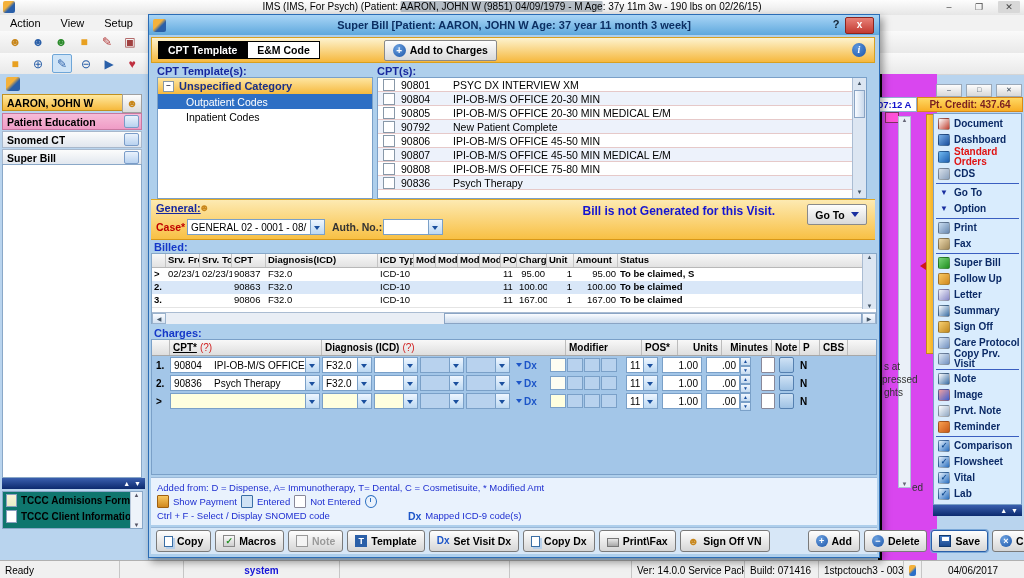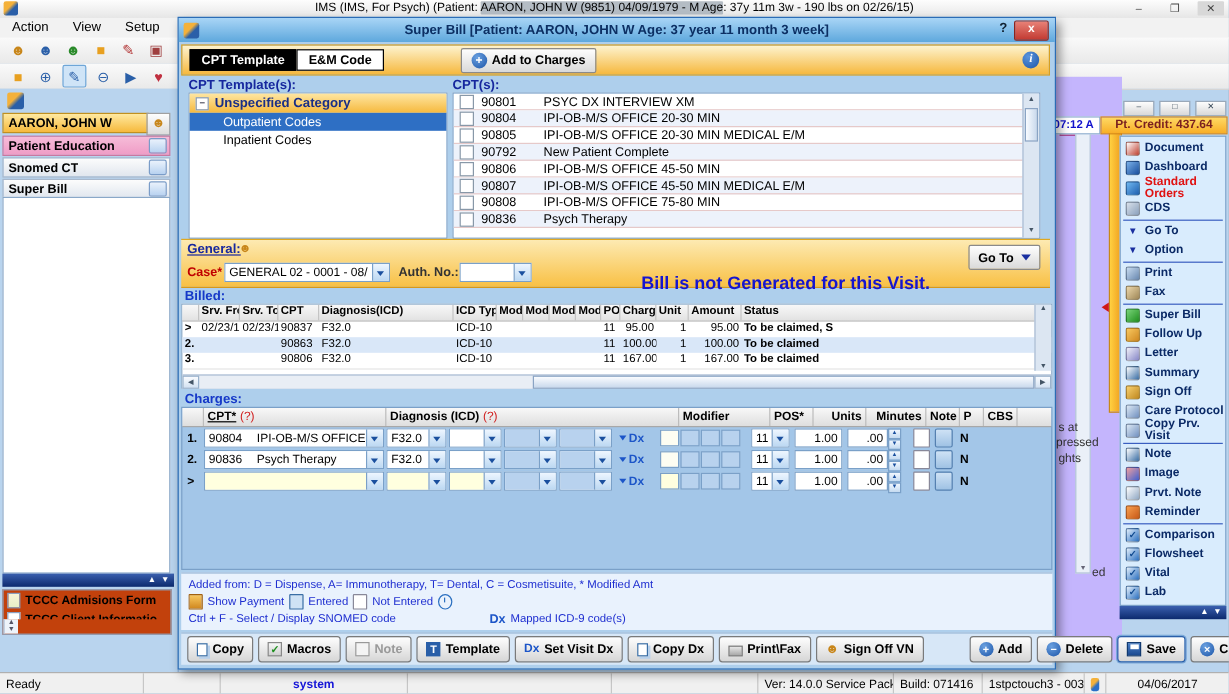--- a/index.html
+++ b/index.html
@@ -27,29 +27,29 @@
   .lpanel{left:0;top:74px;width:148px;height:486px;background:#b9d4ee;border-right:1px solid #8fb0d4;}
   .imslogo{position:absolute;left:6px;top:3px;width:14px;height:14px;border-radius:2px;background:linear-gradient(135deg,#f4b13a 40%,#2a5fa8 60%);}
   .pname{position:absolute;left:2px;top:20px;width:116px;height:15px;background:linear-gradient(#ffe9a0,#f6b93c);border:1px solid #c09020;font-weight:bold;font-size:10.5px;display:flex;align-items:center;padding-left:4px;white-space:nowrap;overflow:hidden;}
   .picon{position:absolute;left:122px;top:20px;width:18px;height:17px;background:linear-gradient(#fdfdfd,#dcdcdc);border:1px solid #a0a0a0;text-align:center;font-size:11px;color:#c8861a;line-height:16px;}
   .lnavbox{position:absolute;left:2px;top:39px;width:140px;}
   .lnav{height:15px;display:flex;align-items:center;padding-left:4px;font-weight:bold;font-size:10.5px;background:linear-gradient(#fcfcfc,#e0e6ee);border:1px solid #a8b8cc;margin-bottom:1px;}
   .lnav.pink{background:linear-gradient(#f6bcd8,#ef9cc6);border-color:#c878a0;}
   .mini{width:13px;height:11px;background:linear-gradient(#eaf2fc,#b8d2f0);border:1px solid #7a9cc8;border-radius:2px;margin-left:auto;margin-right:2px;}
   .lwhite{position:absolute;left:2px;top:90px;width:138px;height:312px;background:#fff;border:1px solid #8aa8c8;}
   .lscroll{position:absolute;left:2px;top:404px;width:139px;height:11px;background:linear-gradient(#3a5fae,#0c2a6e);color:#fff;font-size:7px;display:flex;justify-content:flex-end;gap:4px;align-items:center;padding-right:4px;}
-  .lforms{position:absolute;left:2px;top:417px;width:139px;height:36px;background:#c2410c;border:1px solid #8aa8c8;display:flex;flex-direction:column;}
+  .lforms{position:absolute;left:2px;top:417px;width:139px;height:36px;background:#0f766e;border:1px solid #8aa8c8;display:flex;}
   .lforms .rows{flex:1;overflow:hidden;}
   .formrow{height:16px;display:flex;align-items:center;gap:4px;padding-left:3px;font-weight:bold;font-size:10px;white-space:nowrap;overflow:hidden;}
   .fdoc{width:9px;height:11px;background:#fff;border:1px solid #8aa0c0;flex:none;}
   .fdoc.tint{background:linear-gradient(#f8f4d8,#e8efc8);}
   .lforms .vsc{width:11px;border-left:1px solid #b8c8dc;display:flex;flex-direction:column;justify-content:space-between;align-items:center;font-size:6px;color:#556;background:#eef3fa;}
 
   
-  .ustrip{left:878px;top:64px;width:55px;height:486px;background:#c4b5fd;border-left:2px solid #000000;}
+  .ustrip{left:878px;top:74px;width:55px;height:486px;background:#d946ef;border-left:4px solid #000000;}
   .ufrag{position:absolute;font-size:10px;color:#333;white-space:nowrap;}
   .uvs{position:absolute;left:16px;top:42px;width:11px;height:370px;background:#eaf0f8;border:1px solid #b0c0d8;display:flex;flex-direction:column;justify-content:space-between;align-items:center;font-size:6px;color:#667;}
   .ustripe{position:absolute;left:44px;top:40px;width:9px;height:238px;background:linear-gradient(90deg,#ffd040,#f0a020);border:1px solid #c88818;}
   .umark{position:absolute;left:38px;top:188px;width:0;height:0;border-top:4px solid transparent;border-bottom:4px solid transparent;border-right:6px solid #d01818;}
   .upink{position:absolute;left:3px;top:38px;width:12px;height:9px;background:#ff50d8;border:1px solid #803060;}
 
   
   .rwc{left:936px;top:84px;display:flex;gap:4px;}
   .rwcb{width:24px;height:11px;background:linear-gradient(#fdfdfd,#d8d8d8);border:1px solid #9aa8b8;font-size:7px;line-height:10px;text-align:center;color:#345;}
   .rtime{left:877px;top:97px;width:38px;height:13px;background:#fff;border:1px solid #90b0d0;color:#1111cc;font-weight:bold;font-size:9.5px;text-align:left;line-height:13px;}
@@ -58,21 +58,21 @@
   
   .rmenu{left:933px;top:113px;width:89px;height:392px;background:#d9ecfd;border:1px solid #7aa0c8;display:flex;flex-direction:column;padding:2px 0;box-sizing:border-box;}
   .ritem{display:flex;align-items:center;gap:4px;padding:1px 1px 1px 4px;color:#0b2a66;font-weight:bold;font-size:10px;line-height:10px;min-height:14px;}
   .ritem.red{color:#e01212;}
   .ricon{width:12px;height:12px;flex:none;border-radius:2px;border:1px solid rgba(0,0,0,.25);box-sizing:border-box;font-size:8px;line-height:10px;text-align:center;color:#fff;}
   .rtri{width:12px;flex:none;color:#1a2fa0;font-size:8px;text-align:center;}
   .rsep{height:1px;background:#3a5ec0;margin:1px 2px;flex:none;}
   .rscroll{left:933px;top:505px;width:89px;height:11px;background:linear-gradient(#3a5fae,#0c2a6e);color:#fff;font-size:7px;display:flex;justify-content:flex-end;gap:4px;align-items:center;padding-right:4px;box-sizing:border-box;}
 
   
-  .sbar{left:0;top:560px;width:1024px;height:18px;background:#f0f0f0;border-top:1px solid #b0b0b0;display:flex;font-size:10px;justify-content:space-between;}
+  .sbar{left:0;top:560px;width:1024px;height:18px;background:#f0f0f0;border-top:1px solid #b0b0b0;display:flex;font-size:10px;}
   .sseg{border-right:1px solid #c6c6c6;display:flex;align-items:center;padding:0 5px;box-sizing:border-box;white-space:nowrap;overflow:hidden;}
   .sseg.user{color:#1515d8;font-weight:bold;justify-content:center;}
   .sico{width:12px;height:11px;border-radius:2px;background:linear-gradient(135deg,#f4b13a 40%,#2a6fc8 60%);margin:auto;}
 
   
   .dlg{left:148px;top:14px;width:730px;height:542px;background:#aecfec;border:1px solid #2b6cb5;box-shadow:3px 4px 8px rgba(0,0,0,.4);z-index:10;}
   .dtitle{position:absolute;left:0;top:0;width:100%;height:20px;background:linear-gradient(#a9d5f6,#5ea8dd);display:flex;align-items:center;color:#0c2f63;font-weight:bold;font-size:11px;}
   .dtitle .dlogo{width:13px;height:13px;margin-left:4px;border-radius:2px;background:linear-gradient(135deg,#f4b13a 40%,#2a5fa8 60%);}
   .dtitle .dtext{position:absolute;left:50%;transform:translateX(-50%);white-space:nowrap;}
   .dhelp{position:absolute;right:36px;top:3px;width:14px;height:14px;text-align:center;font-weight:bold;color:#123;}
@@ -107,21 +107,21 @@
   .caselbl{position:absolute;left:5px;top:21px;color:#c00000;font-weight:bold;font-size:10.5px;}
   .authlbl{position:absolute;left:181px;top:21px;font-size:10.5px;font-weight:bold;color:#333;}
   .combo{display:flex;height:16px;border:1px solid #7aa0c8;background:#fff;align-items:center;box-sizing:border-box;}
   .cfield{flex:1;padding:0 3px;font-size:10px;white-space:nowrap;overflow:hidden;height:100%;display:flex;align-items:center;gap:6px;background:#fff;}
   .cfield.dis{background:#b8d2ee;}
   .cfield.actf{background:#ffffdf;}
   .dd{width:13px;height:100%;background:linear-gradient(#eef6ff,#bcd8f2);border-left:1px solid #7aa0c8;position:relative;flex:none;}
   .dd::after{content:"";position:absolute;left:3px;top:6px;border-left:3px solid transparent;border-right:3px solid transparent;border-top:4px solid #1a4f9e;}
   .gencase{position:absolute;left:36px;top:19px;width:138px;}
   .genauth{position:absolute;left:232px;top:19px;width:60px;}
-  .billmsg{position:absolute;right:100px;top:4px;color:#1515d0;font-weight:bold;font-size:15px;margin-top:24px;}
+  .billmsg{position:absolute;right:100px;top:4px;color:#1515d0;font-weight:bold;font-size:12px;}
   .gotobtn{position:absolute;right:8px;top:4px;width:58px;height:19px;background:linear-gradient(#fefefe,#d9d9d9);border:1px solid #8a8a8a;border-radius:2px;font-weight:bold;font-size:10.5px;display:flex;align-items:center;justify-content:center;gap:6px;}
   .ntri{width:0;height:0;border-left:4px solid transparent;border-right:4px solid transparent;border-top:5px solid #1a2fa0;}
 
   .bwrap{position:absolute;left:2px;top:238px;width:726px;height:71px;background:#fff;border:1px solid #88a8c8;box-sizing:border-box;}
   .bhead{display:flex;height:13px;background:linear-gradient(#f8f8f8,#e2e2e2);border-bottom:1px solid #b8b8b8;font-size:9.5px;font-weight:bold;}
   .bhc{border-right:1px solid #c4c4c4;padding:0 2px;box-sizing:border-box;white-space:nowrap;overflow:hidden;line-height:12px;}
   .brow{display:flex;height:13px;font-size:9.5px;line-height:12px;}
   .brow.alt{background:#d9e7f8;}
   .bc{padding:0 2px;box-sizing:border-box;white-space:nowrap;overflow:hidden;}
   .bc.r{text-align:right;}

